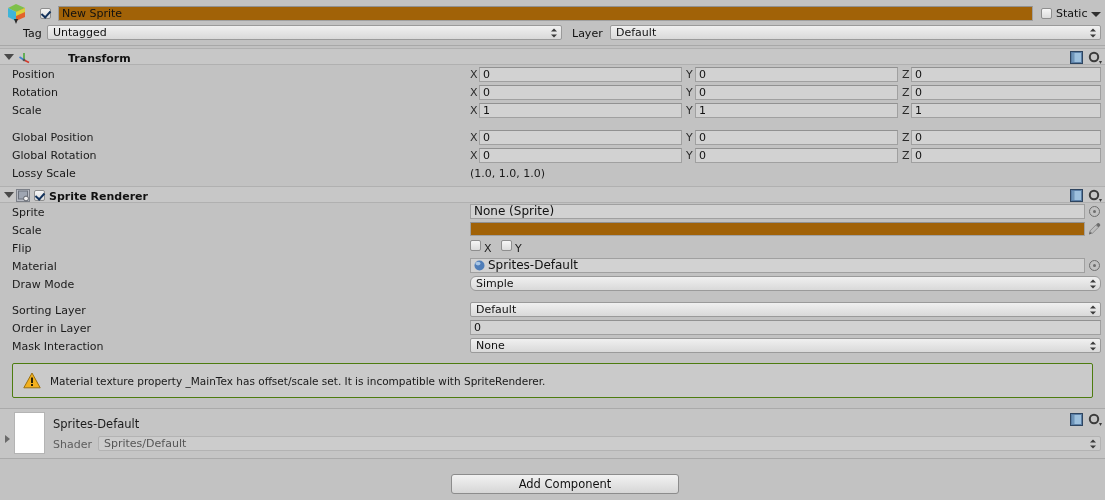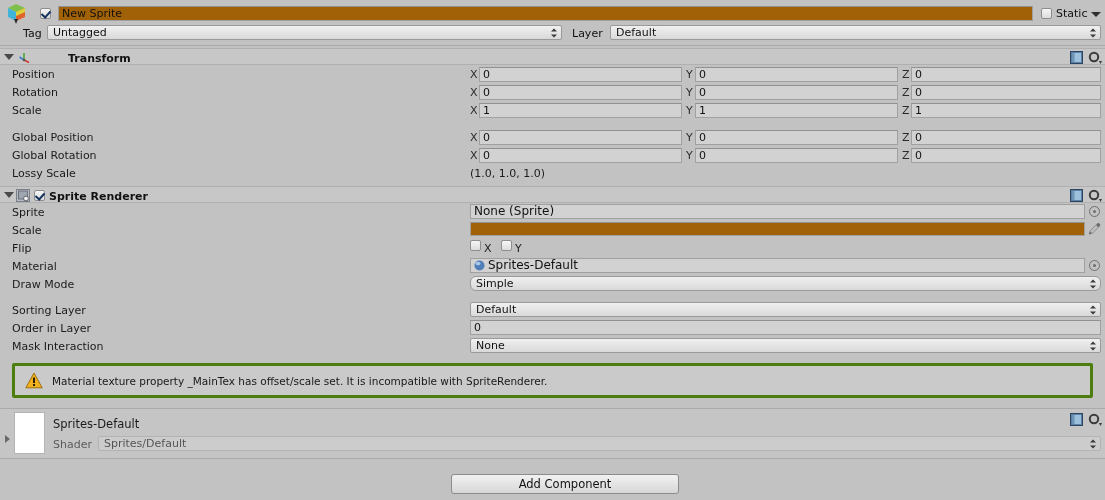--- a/index.html
+++ b/index.html
@@ -147,21 +147,21 @@
     font-size:11px; font-weight:bold; color:#111;
   }
   .book-icon {
     position:absolute; right:22px; top:2px; width:13px; height:13px;
   }
   .gear-icon { position:absolute; right:3px; top:2px; width:14px; height:14px; }
 
   .warn-box {
     position:absolute;
     background:#cacaca;
-    border:3px solid #4d7c0f;
+    border:1px solid #4d7c0f;
     border-radius:2px;
     display:flex; align-items:center;
     padding-left:10px; gap:9px;
   }
   .warn-text { font-size:10.5px; color:#181818; }
 
   .mat-preview {
     position:absolute; background:#fff; border:1px solid #b4b4b4;
   }
   .mat-foldout {

